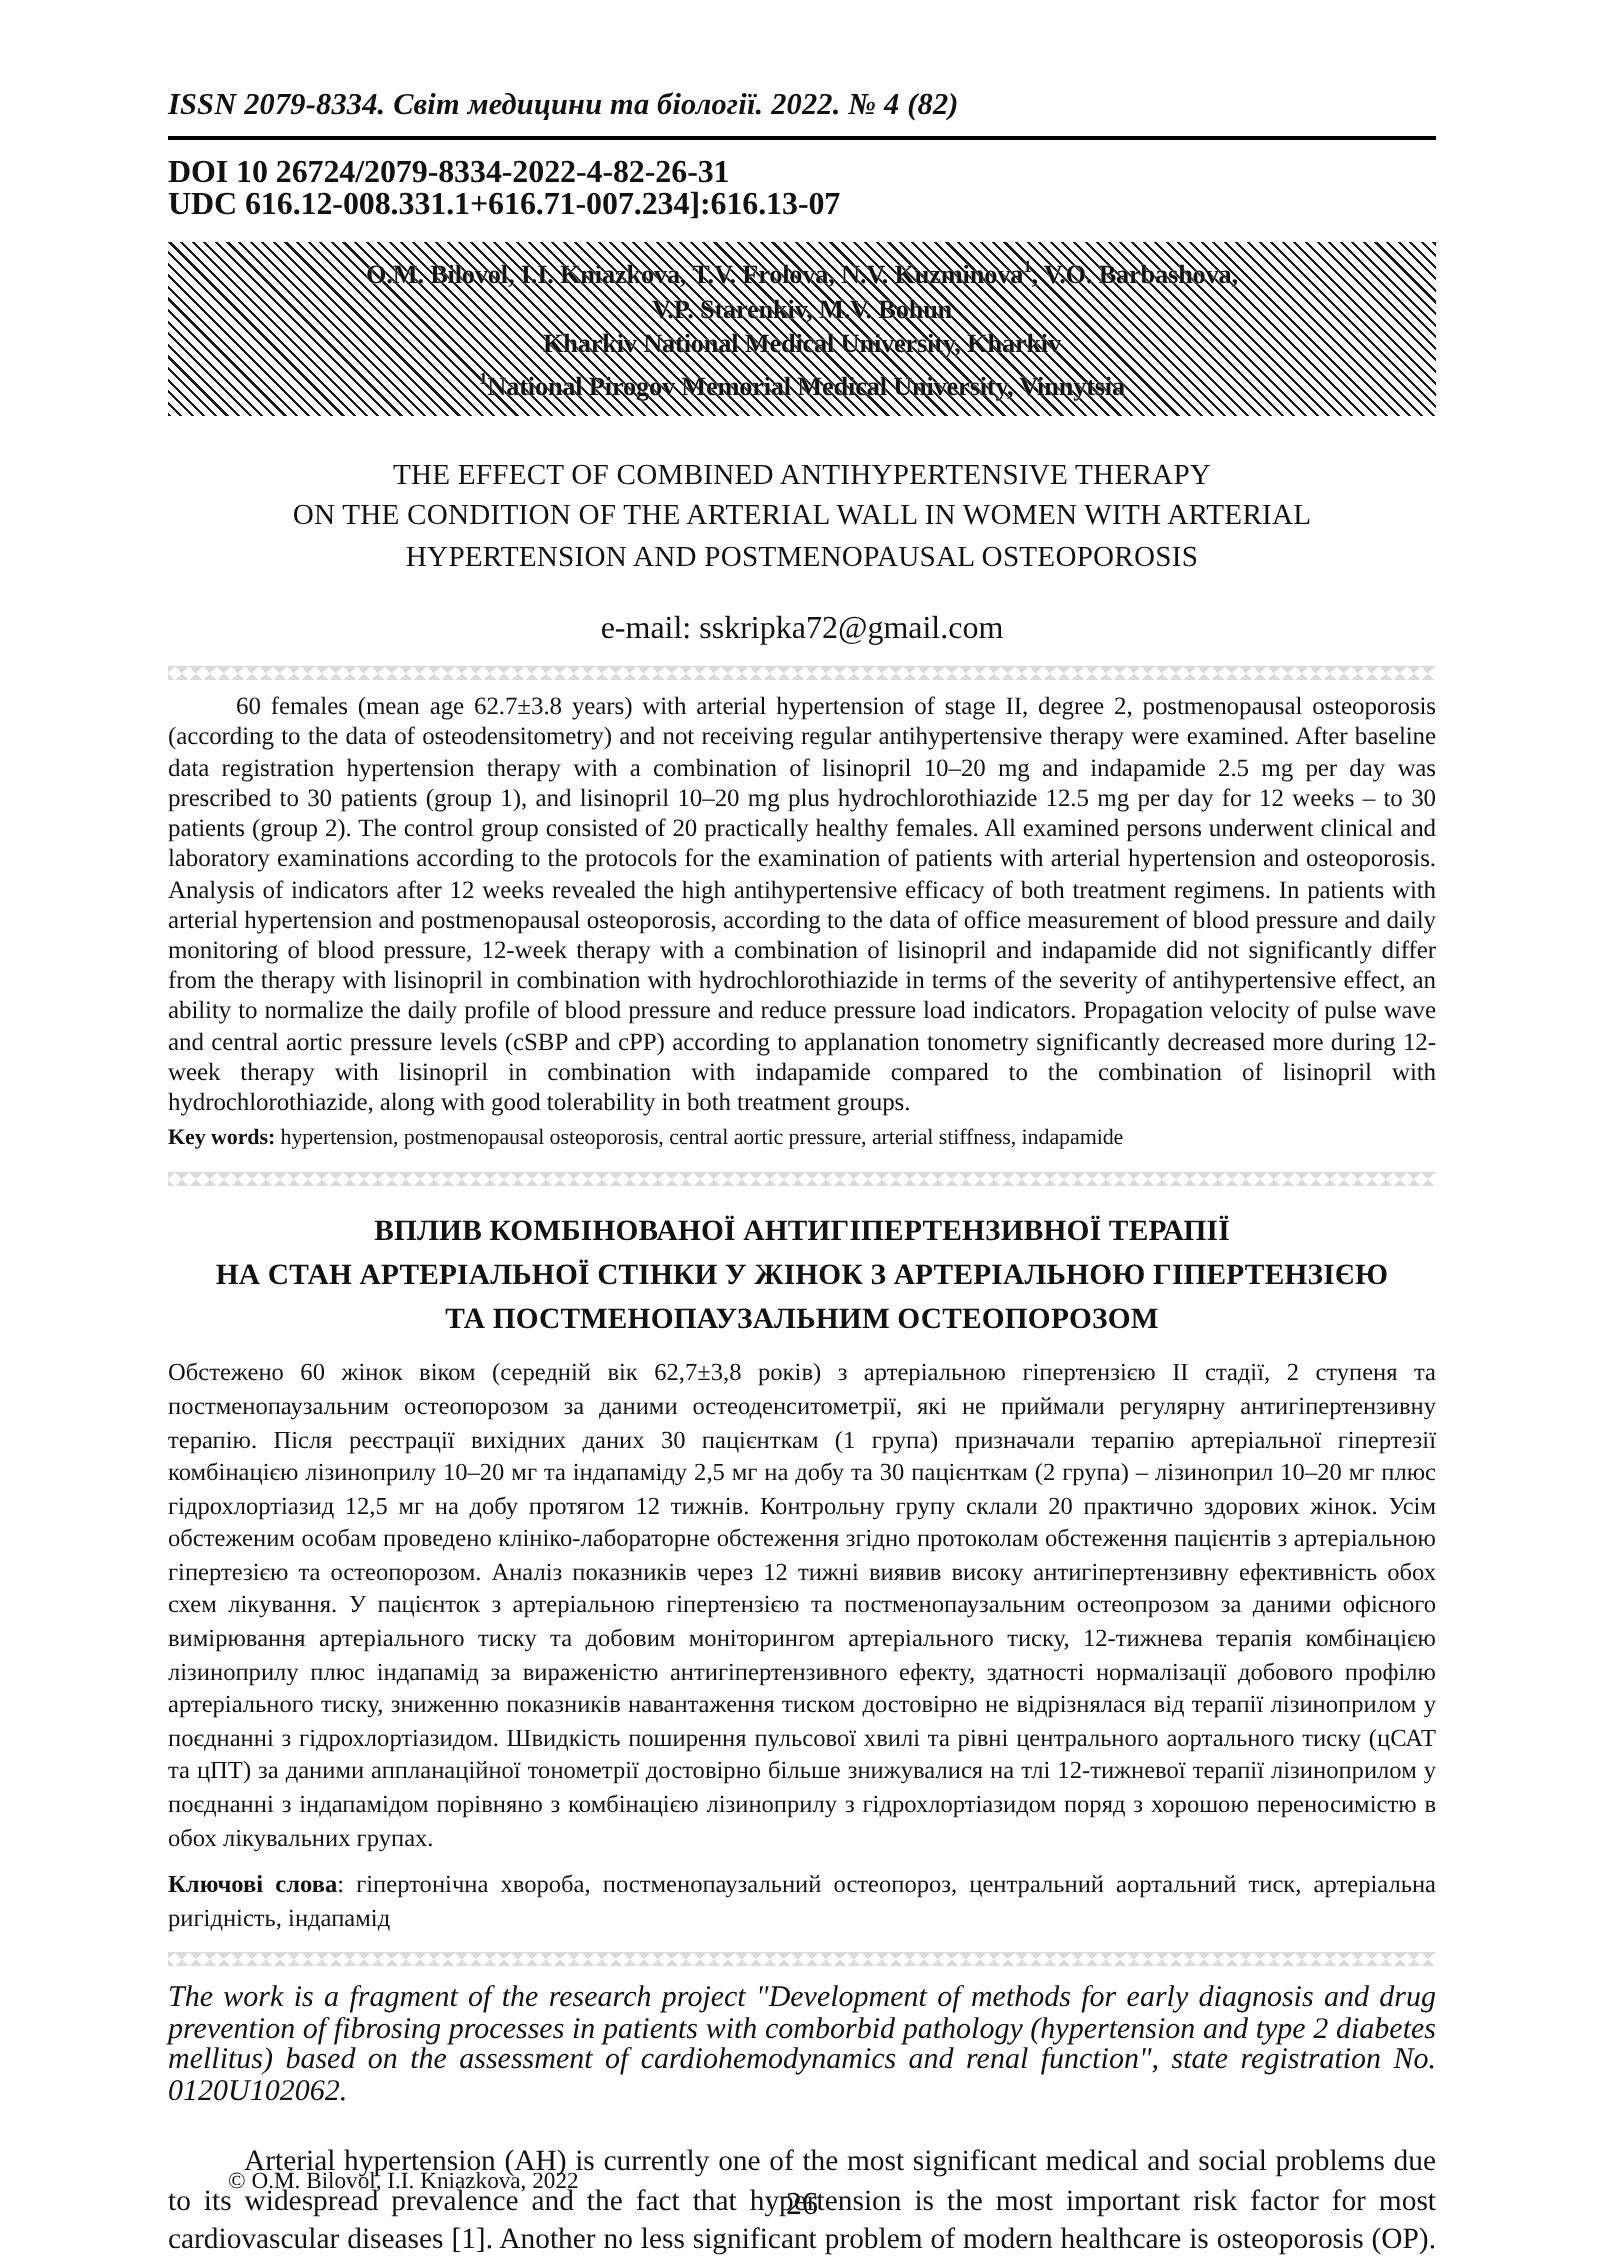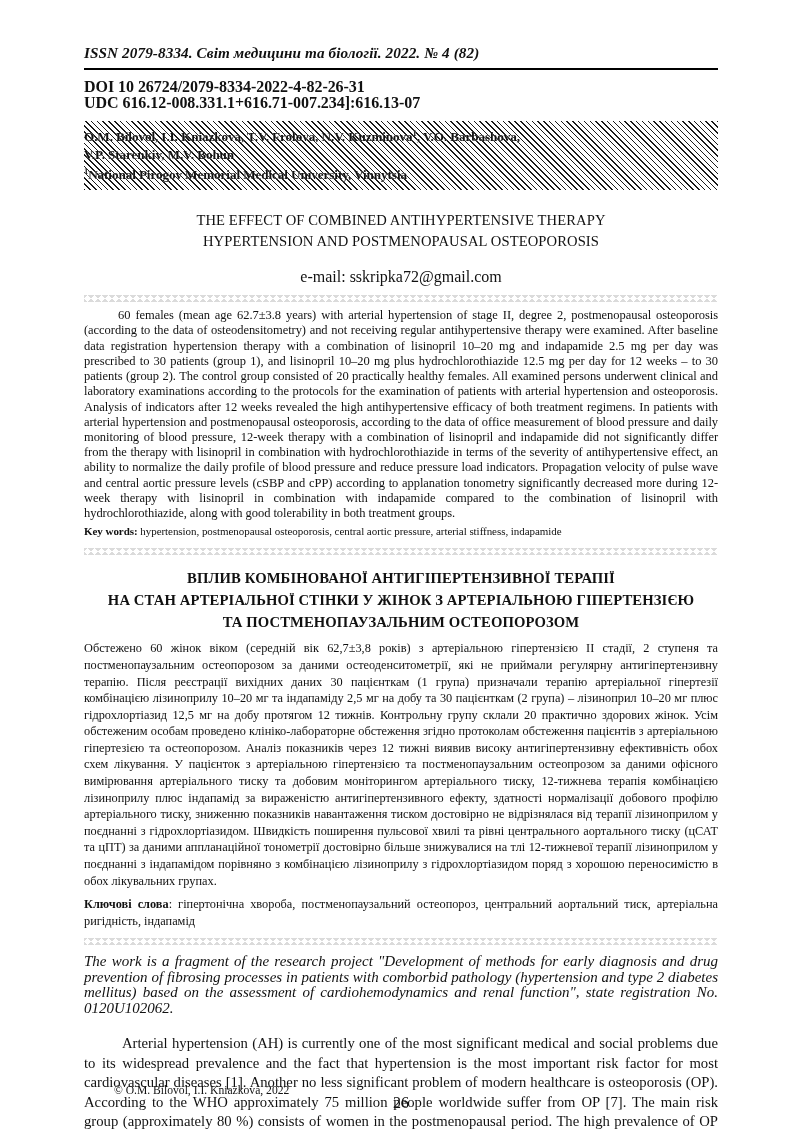--- a/index.html
+++ b/index.html
@@ -59,20 +59,21 @@
   
   .authors-band {
     margin-top: 11px;
     position: relative;
     width: 634px;
     padding: 4px 0 6px 0;
     background-image: repeating-linear-gradient(
         45deg,
         #1a1a1a 0px, #1a1a1a 1.1px,
         #ffffff 1.1px, #ffffff 4.1px);
+    text-align: center;
   }
   .authors-band .aline {
     font-weight: bold;
     font-size: 13.2px;
     line-height: 17.5px;
     letter-spacing: -0.1px;
     position: relative;
     text-shadow: 0 0 1px #fff;
   }
   .authors-band sup {
@@ -201,25 +202,27 @@
     <hr class="rule-thick">
 
     <div class="idblock">
       <div>DOI 10 26724/2079-8334-2022-4-82-26-31</div>
       <div>UDC 616.12-008.331.1+616.71-007.234]:616.13-07</div>
     </div>
 
     <div class="authors-band">
       <div class="aline"><span>O.M. Bilovol, I.I. Kniazkova, T.V. Frolova, N.V. Kuzminova</span><sup>1</sup><span>, V.O. Barbashova,</span></div>
       <div class="aline">V.P. Starenkiv, M.V. Bohun</div>
+      <div class="aline">Kharkiv National Medical University, Kharkiv</div>
       <div class="aline"><sup>1</sup><span>National Pirogov Memorial Medical University, Vinnytsia</span></div>
     </div>
 
     <div class="title-en">
       <div>THE EFFECT OF COMBINED ANTIHYPERTENSIVE THERAPY</div>
+      <div>ON THE CONDITION OF THE ARTERIAL WALL IN WOMEN WITH ARTERIAL</div>
       <div>HYPERTENSION AND POSTMENOPAUSAL OSTEOPOROSIS</div>
     </div>
 
     <div class="email">e-mail: sskripka72@gmail.com</div>
 
     <div class="zigzag"></div>
 
     <div class="abs"><span class="ind"></span><span>60 females (mean age 62.7±3.8 years) with arterial hypertension of stage II, degree 2, postmenopausal osteoporosis (according to the data of osteodensitometry) and not receiving regular antihypertensive therapy were examined. After baseline data registration hypertension therapy with a combination of lisinopril 10–20 mg and indapamide 2.5 mg per day was prescribed to 30 patients (group 1), and lisinopril 10–20 mg plus hydrochlorothiazide 12.5 mg per day for 12 weeks – to 30 patients (group 2). The control group consisted of 20 practically healthy females. All examined persons underwent clinical and laboratory examinations according to the protocols for the examination of patients with arterial hypertension and osteoporosis. Analysis of indicators after 12 weeks revealed the high antihypertensive efficacy of both treatment regimens. In patients with arterial hypertension and postmenopausal osteoporosis, according to the data of office measurement of blood pressure and daily monitoring of blood pressure, 12-week therapy with a combination of lisinopril and indapamide did not significantly differ from the therapy with lisinopril in combination with hydrochlorothiazide in terms of the severity of antihypertensive effect, an ability to normalize the daily profile of blood pressure and reduce pressure load indicators. Propagation velocity of pulse wave and central aortic pressure levels (cSBP and cPP) according to applanation tonometry significantly decreased more during 12-week therapy with lisinopril in combination with indapamide compared to the combination of lisinopril with hydrochlorothiazide, along with good tolerability in both treatment groups.</span></div>
 
     <div class="kw"><span class="ind"></span><b>Key words:</b><span> hypertension, postmenopausal osteoporosis, central aortic pressure, arterial stiffness, indapamide</span></div>

